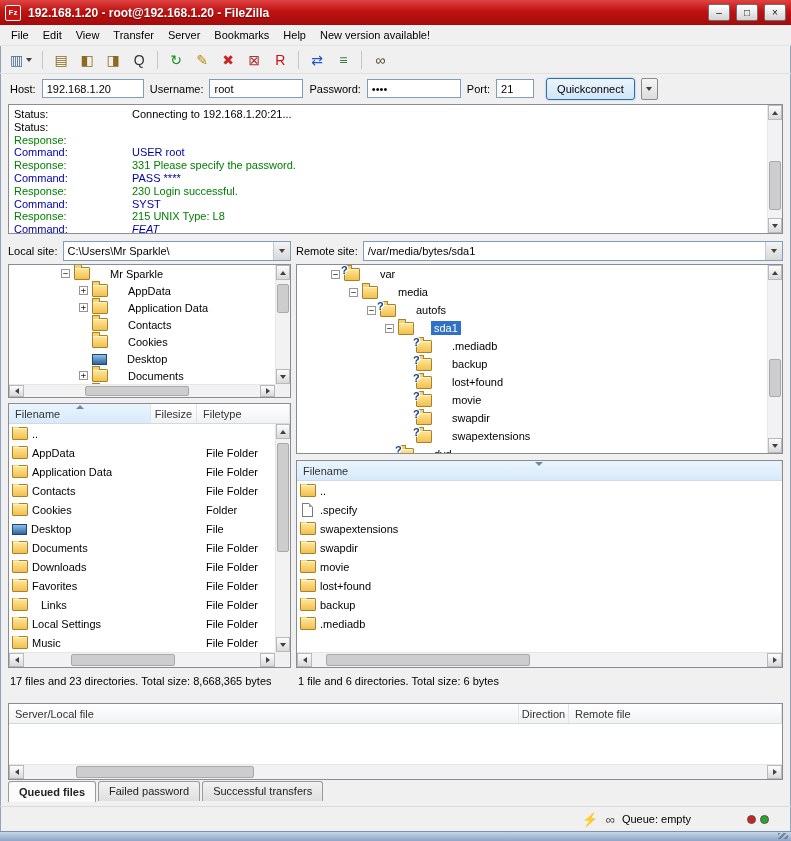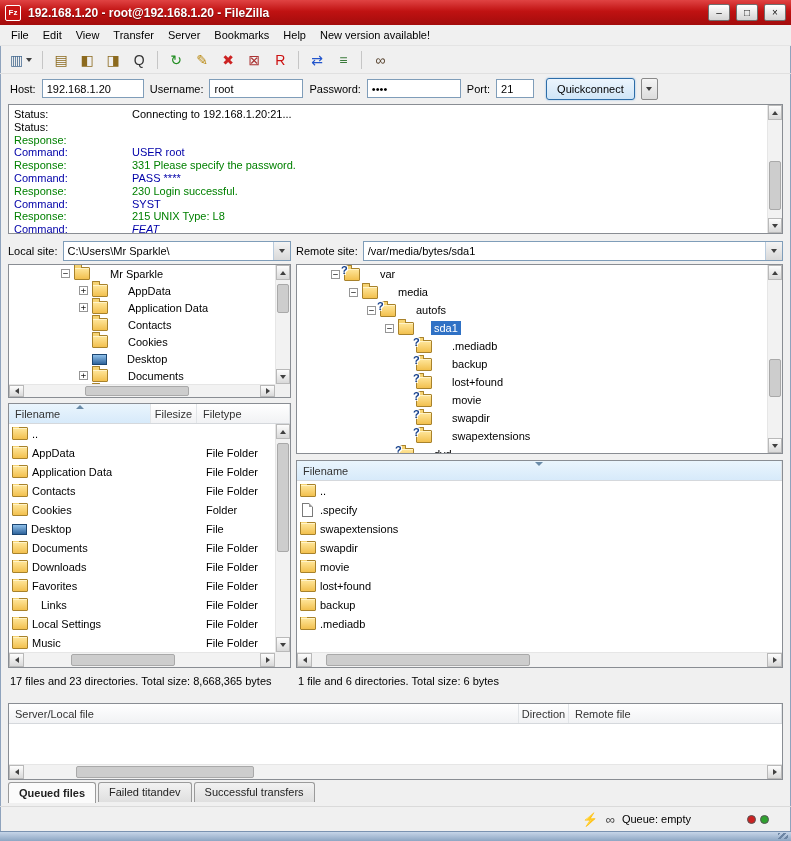--- a/index.html
+++ b/index.html
@@ -129,21 +129,21 @@
 .sb-corner{position:absolute;right:0;bottom:0;width:15px;height:13px;background:#f0f0f0}
 
 .local-tree .vscroll{bottom:13px}
 .local-tree .hscroll{right:15px}
 .local-list .vscroll{top:20px;bottom:15px}
 .local-list .hscroll{height:15px;right:15px}
 .remote-list .hscroll{height:15px}
 .queuepane .hscroll{height:15px}
 .logpane .vscroll{bottom:0}
 
-.tabs{position:absolute;left:8px;top:781px;height:22px;display:flex;gap:2px;align-items:center}
+.tabs{position:absolute;left:8px;top:781px;height:22px;display:flex;gap:2px;align-items:flex-start}
 .tab{padding:3px 10px 4px;background:linear-gradient(#f2f2f2,#dfdfdf);border:1px solid #9a9a9a;
   border-bottom:none;border-radius:3px 3px 0 0;color:#222}
 .tab.active{background:#fbfbfb;font-weight:bold;padding-top:4px}
 .statusbar{position:absolute;left:0;right:0;top:806px;height:25px;border-top:1px solid #dadada;
   display:flex;align-items:center;justify-content:flex-end;padding-right:22px;gap:7px}
 .sb-icon{font-size:13px;line-height:1}
 .sb-gap{width:42px}
 .led{width:9px;height:9px;border-radius:50%;border:1px solid #555;flex:none}
 .bottom-strip{position:absolute;left:0;right:0;bottom:0;height:10px;
   background:linear-gradient(#c6d5e8,#8da6c3);border-top:1px solid #7a92b0}
@@ -696,21 +696,21 @@
           <span class="sb-thumb" style="left: 7%; width: 24%;"></span>
         </span>
         <span class="sb-btn">
           <i class="tri tri-right"></i>
         </span>
       </div>
   </div>
 
   <div class="tabs" id="queue-tabs">
       <span class="tab active">Queued files</span>
-      <span class="tab">Failed titandev</span>
+      <span class="tab">Failed password</span>
       <span class="tab">Successful transfers</span>
     </div>
 
   <div class="statusbar">
     <span id="sb-icons" style="display:flex;gap:7px;align-items:center">
         <span class="sb-icon" style="color: rgb(160, 132, 0);">⚡</span>
         <span class="sb-icon" style="color: rgb(68, 68, 68);">∞</span>
       </span>
     <span>Queue: empty</span>
     <span class="sb-gap"></span>

